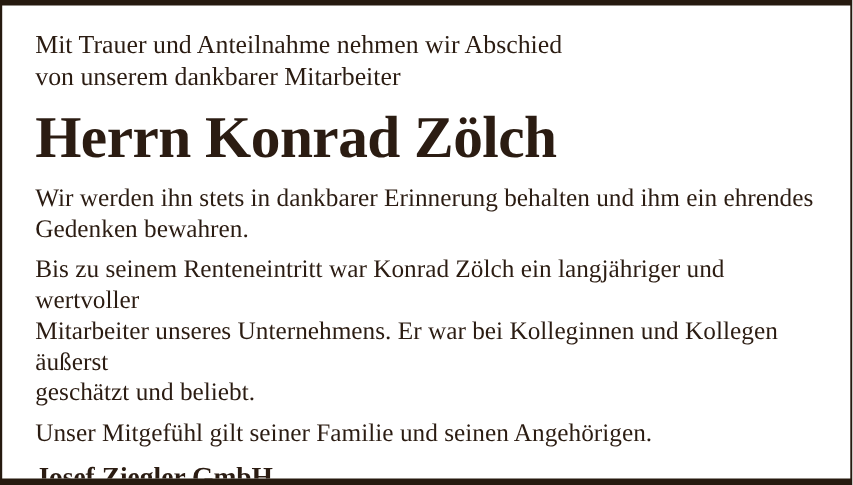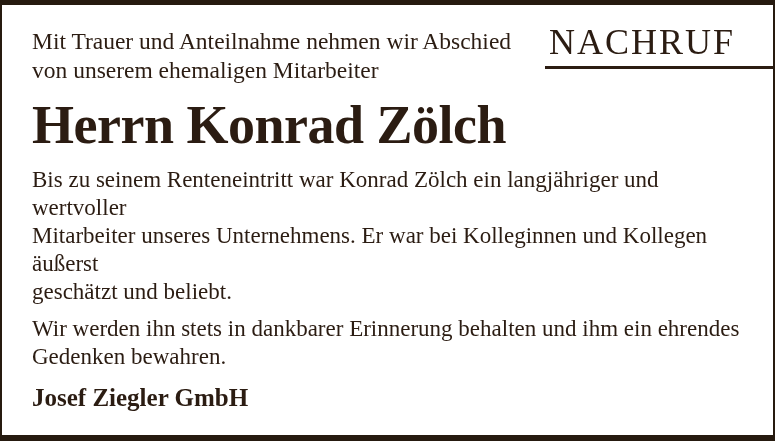--- a/index.html
+++ b/index.html
@@ -72,38 +72,36 @@
     font-size: 25px;
     line-height: 28px;
     font-weight: bold;
   }
 </style>
 </head>
 <body>
 
 <div class="page">
 
-  <div class="label-block">
-    <span class="label-text">NACHRUF</span>
-  </div>
 
   <div class="content">
 
     <p class="kicker">Mit Trauer und Anteilnahme nehmen wir Abschied
-von unserem ehemaligen Mitarbeiter</p>
+von unserem dankbarer Mitarbeiter</p>
 
     <h1 class="headline">Herrn Konrad Zölch</h1>
+
+    <p class="body-par">Wir werden ihn stets in dankbarer Erinnerung behalten und ihm ein ehrendes
+Gedenken bewahren.</p>
 
     <p class="body-par">Bis zu seinem Renteneintritt war Konrad Zölch ein langjähriger und wertvoller
 Mitarbeiter unseres Unternehmens. Er war bei Kolleginnen und Kollegen äußerst
 geschätzt und beliebt.</p>
 
-    <p class="body-par">Wir werden ihn stets in dankbarer Erinnerung behalten und ihm ein ehrendes
-Gedenken bewahren.</p>
-
+    <p class="body-par par-last">Unser Mitgefühl gilt seiner Familie und seinen Angehörigen.</p>
 
     <div class="signature">
       <p class="company">Josef Ziegler GmbH</p>
 
     </div>
 
   </div>
 </div>
 
 </body></html>

